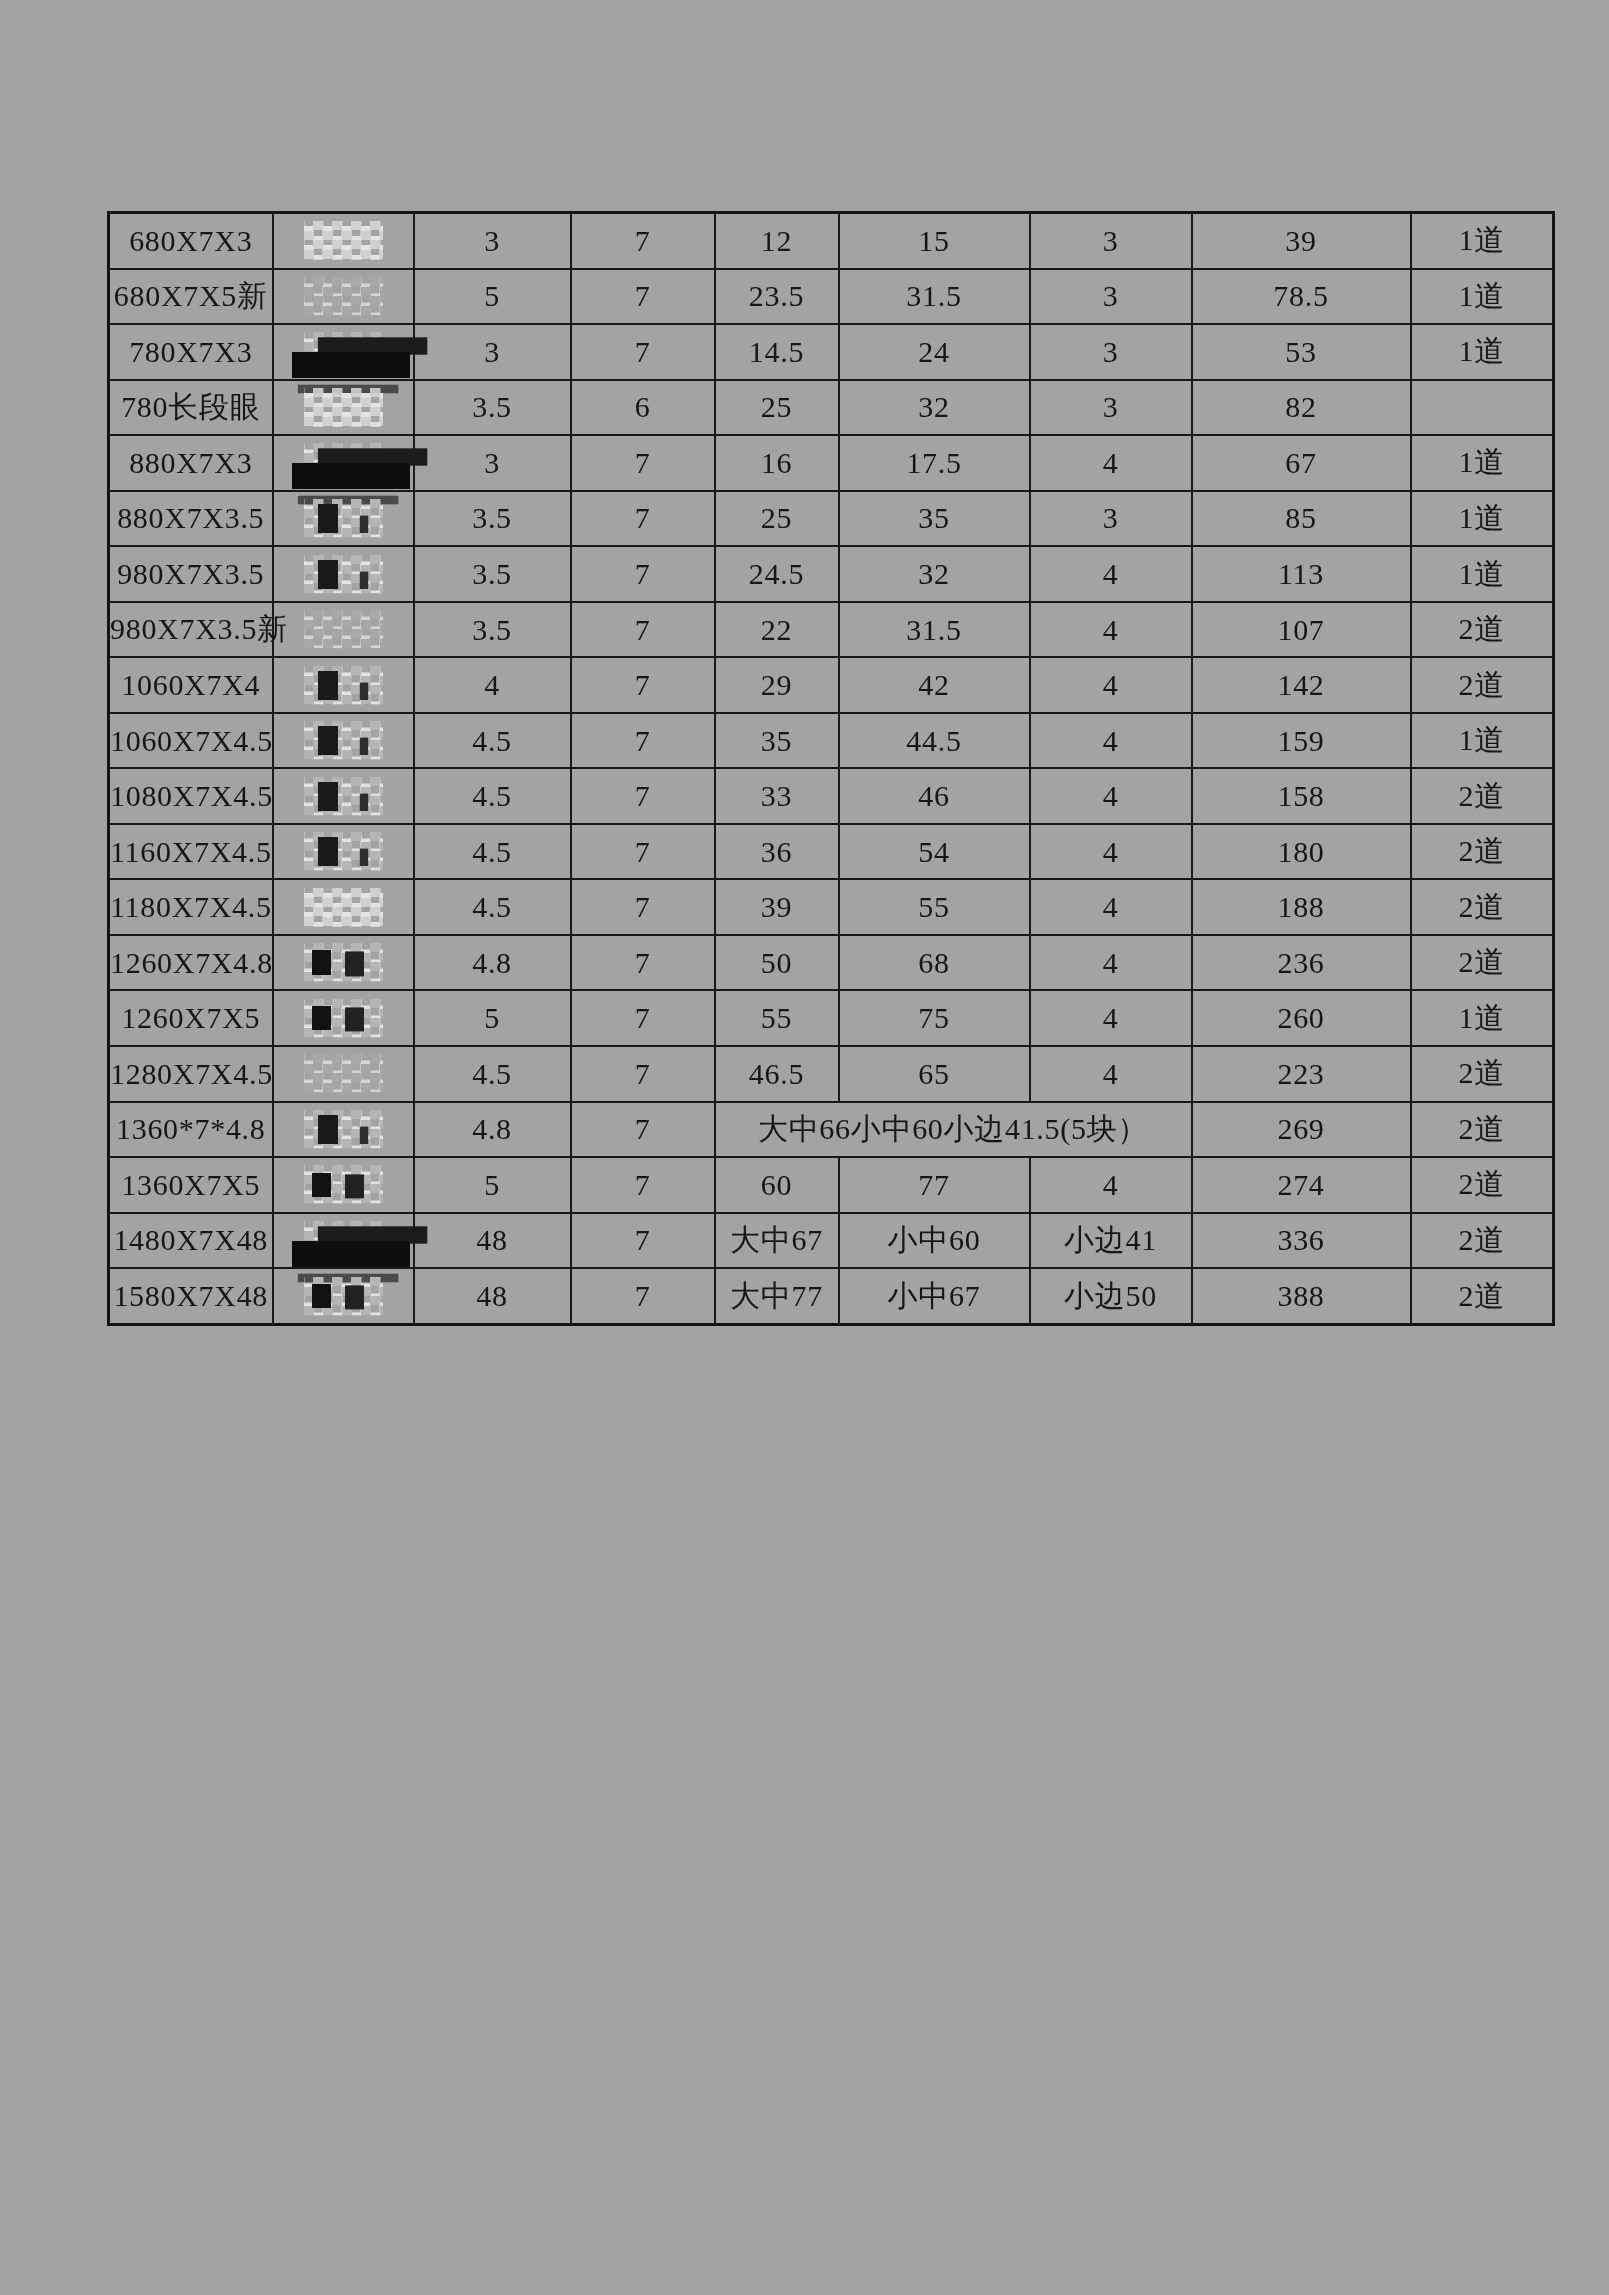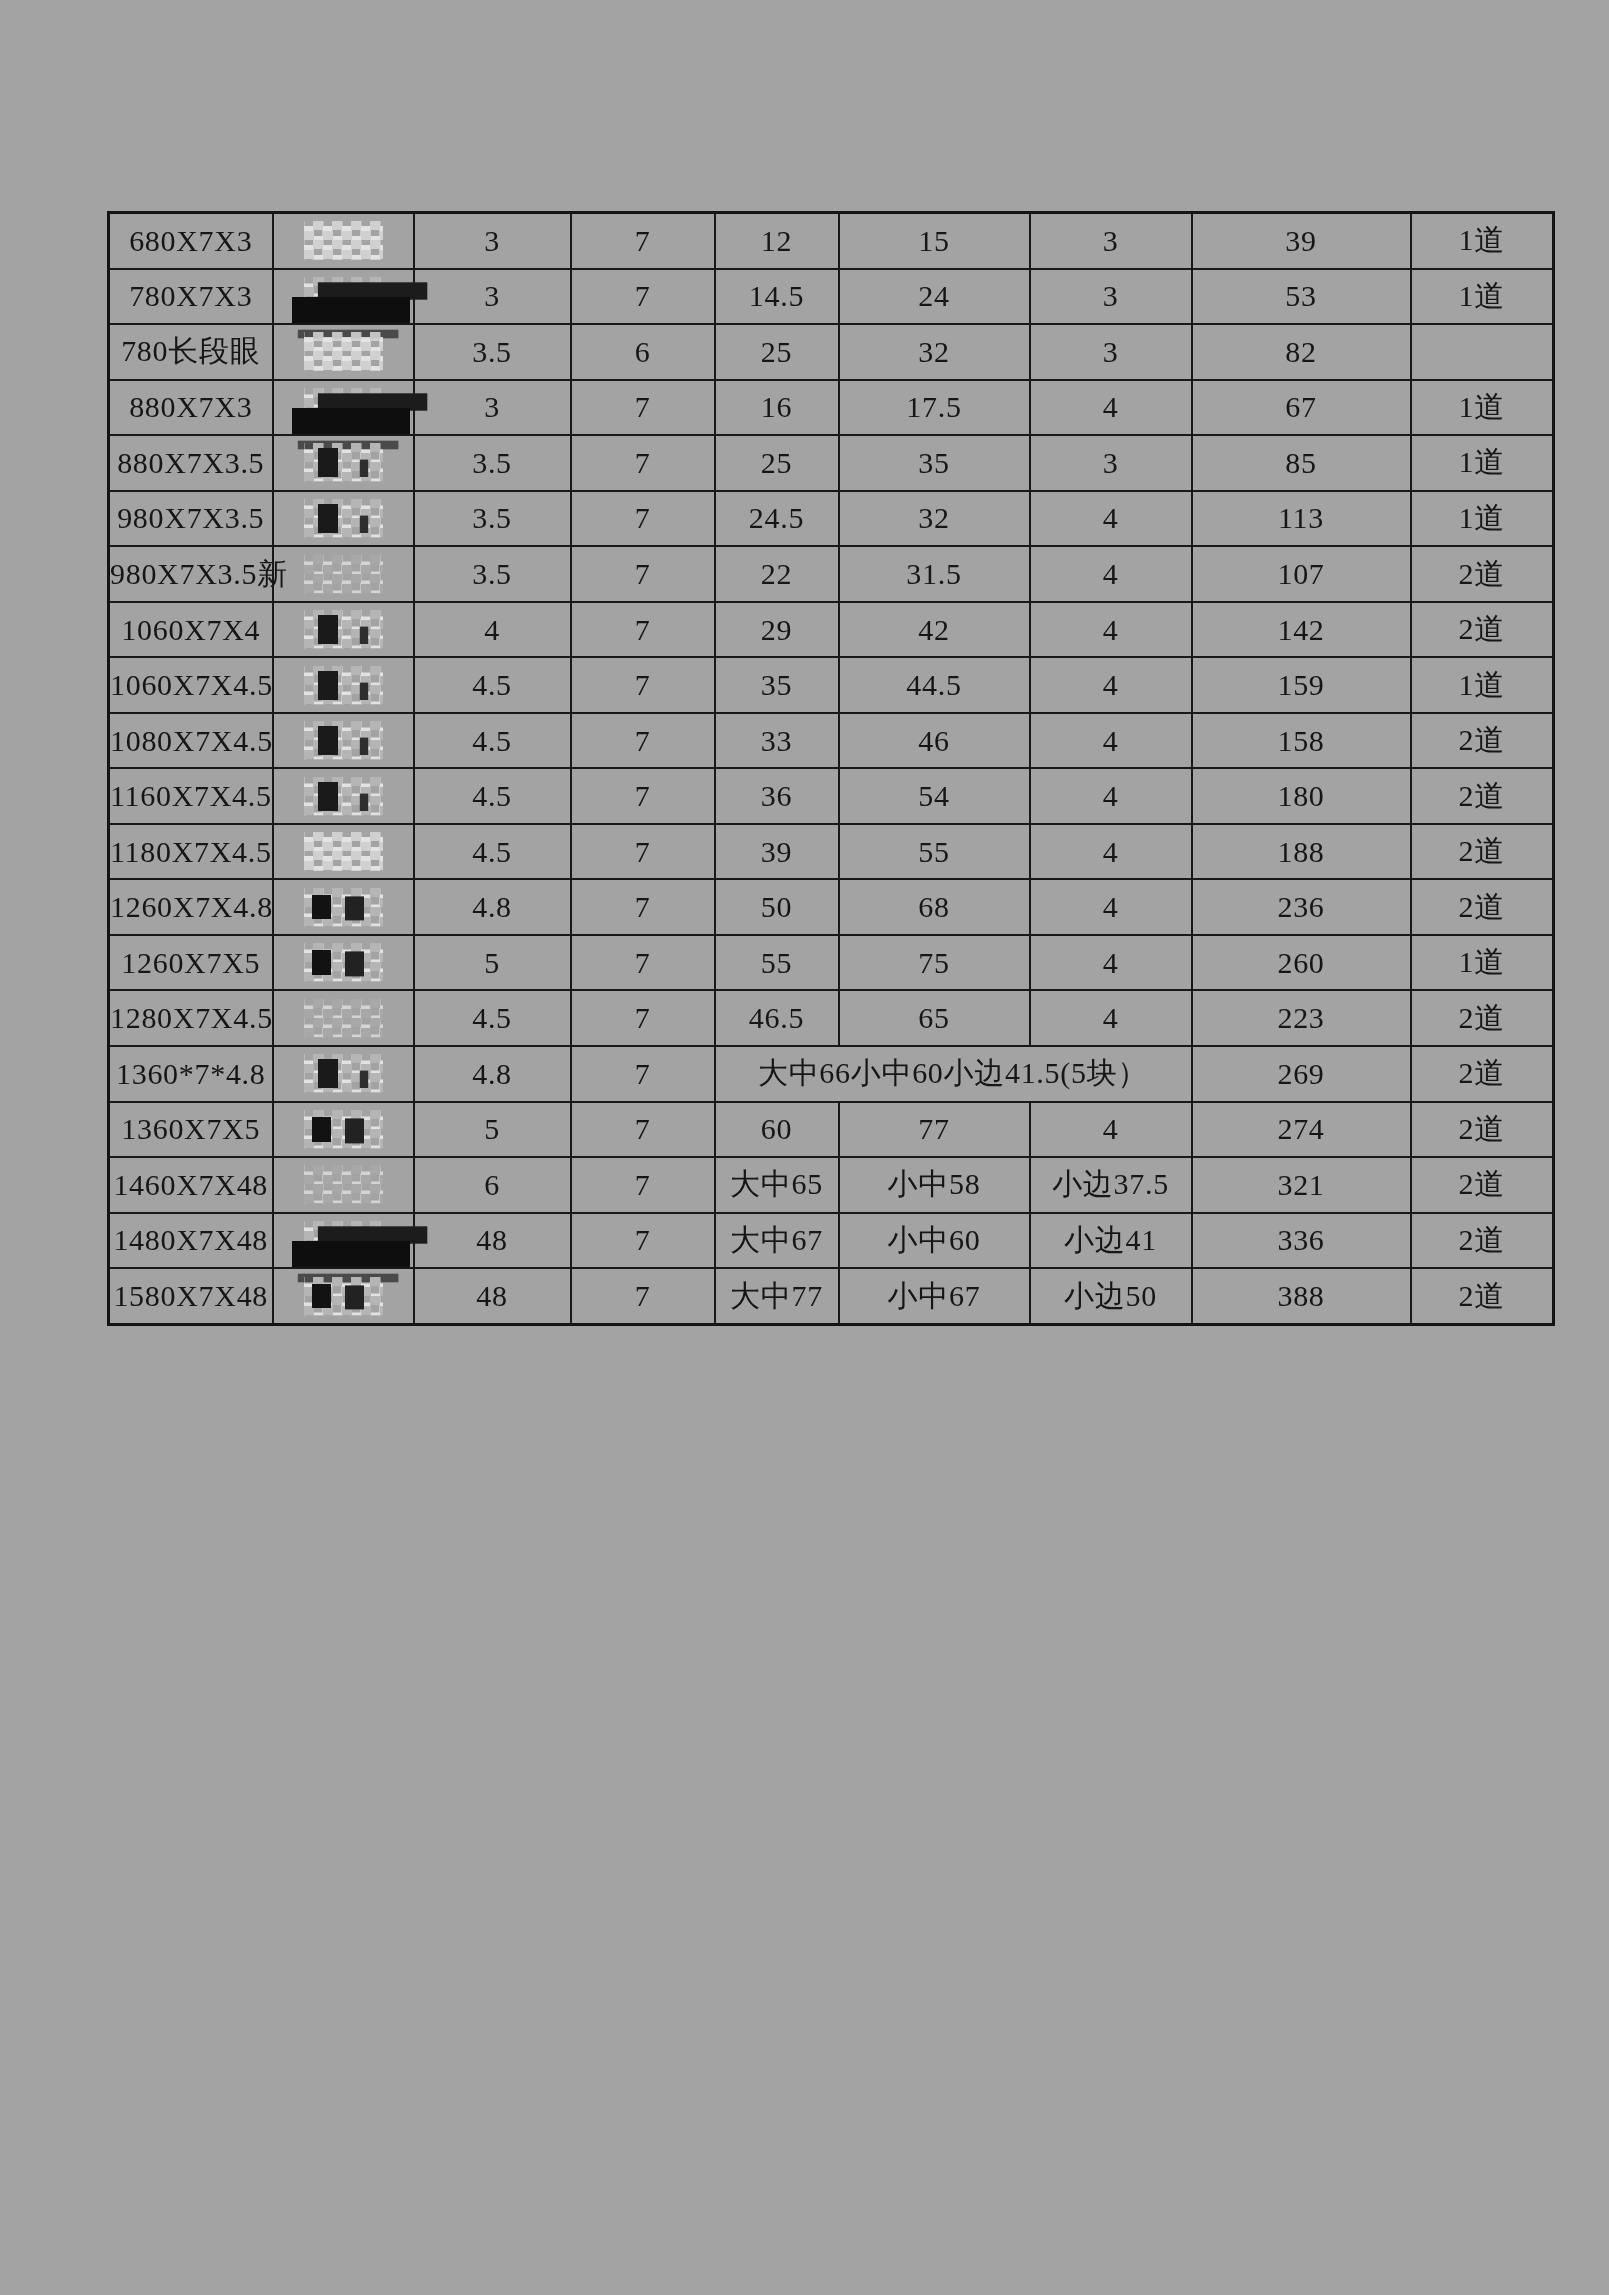--- a/index.html
+++ b/index.html
@@ -97,20 +97,33 @@
           </td>
           <td>3</td>
           <td>7</td>
           <td>12</td>
           <td>15</td>
           <td>3</td>
           <td>39</td>
           <td class="pass">1道</td>
         </tr>
         <tr>
+          <td class="model">680X7X5新</td>
+          <td>
+            <div class="mark mark--gray"></div>
+          </td>
+          <td>5</td>
+          <td>7</td>
+          <td>23.5</td>
+          <td>31.5</td>
+          <td>3</td>
+          <td>78.5</td>
+          <td class="pass">1道</td>
+        </tr>
+        <tr>
           <td class="model">780X7X3</td>
           <td>
             <div class="mark mark--heavy"></div>
           </td>
           <td>3</td>
           <td>7</td>
           <td>14.5</td>
           <td>24</td>
           <td>3</td>
           <td>53</td>
@@ -300,33 +313,20 @@
           <td class="model">1360X7X5</td>
           <td>
             <div class="mark mark--dark2"></div>
           </td>
           <td>5</td>
           <td>7</td>
           <td>60</td>
           <td>77</td>
           <td>4</td>
           <td>274</td>
-          <td class="pass">2道</td>
-        </tr>
-        <tr>
-          <td class="model">1460X7X48</td>
-          <td>
-            <div class="mark mark--gray"></div>
-          </td>
-          <td>6</td>
-          <td>7</td>
-          <td>大中65</td>
-          <td>小中58</td>
-          <td>小边37.5</td>
-          <td>321</td>
           <td class="pass">2道</td>
         </tr>
         <tr>
           <td class="model">1480X7X48</td>
           <td>
             <div class="mark mark--heavy"></div>
           </td>
           <td>48</td>
           <td>7</td>
           <td>大中67</td>

